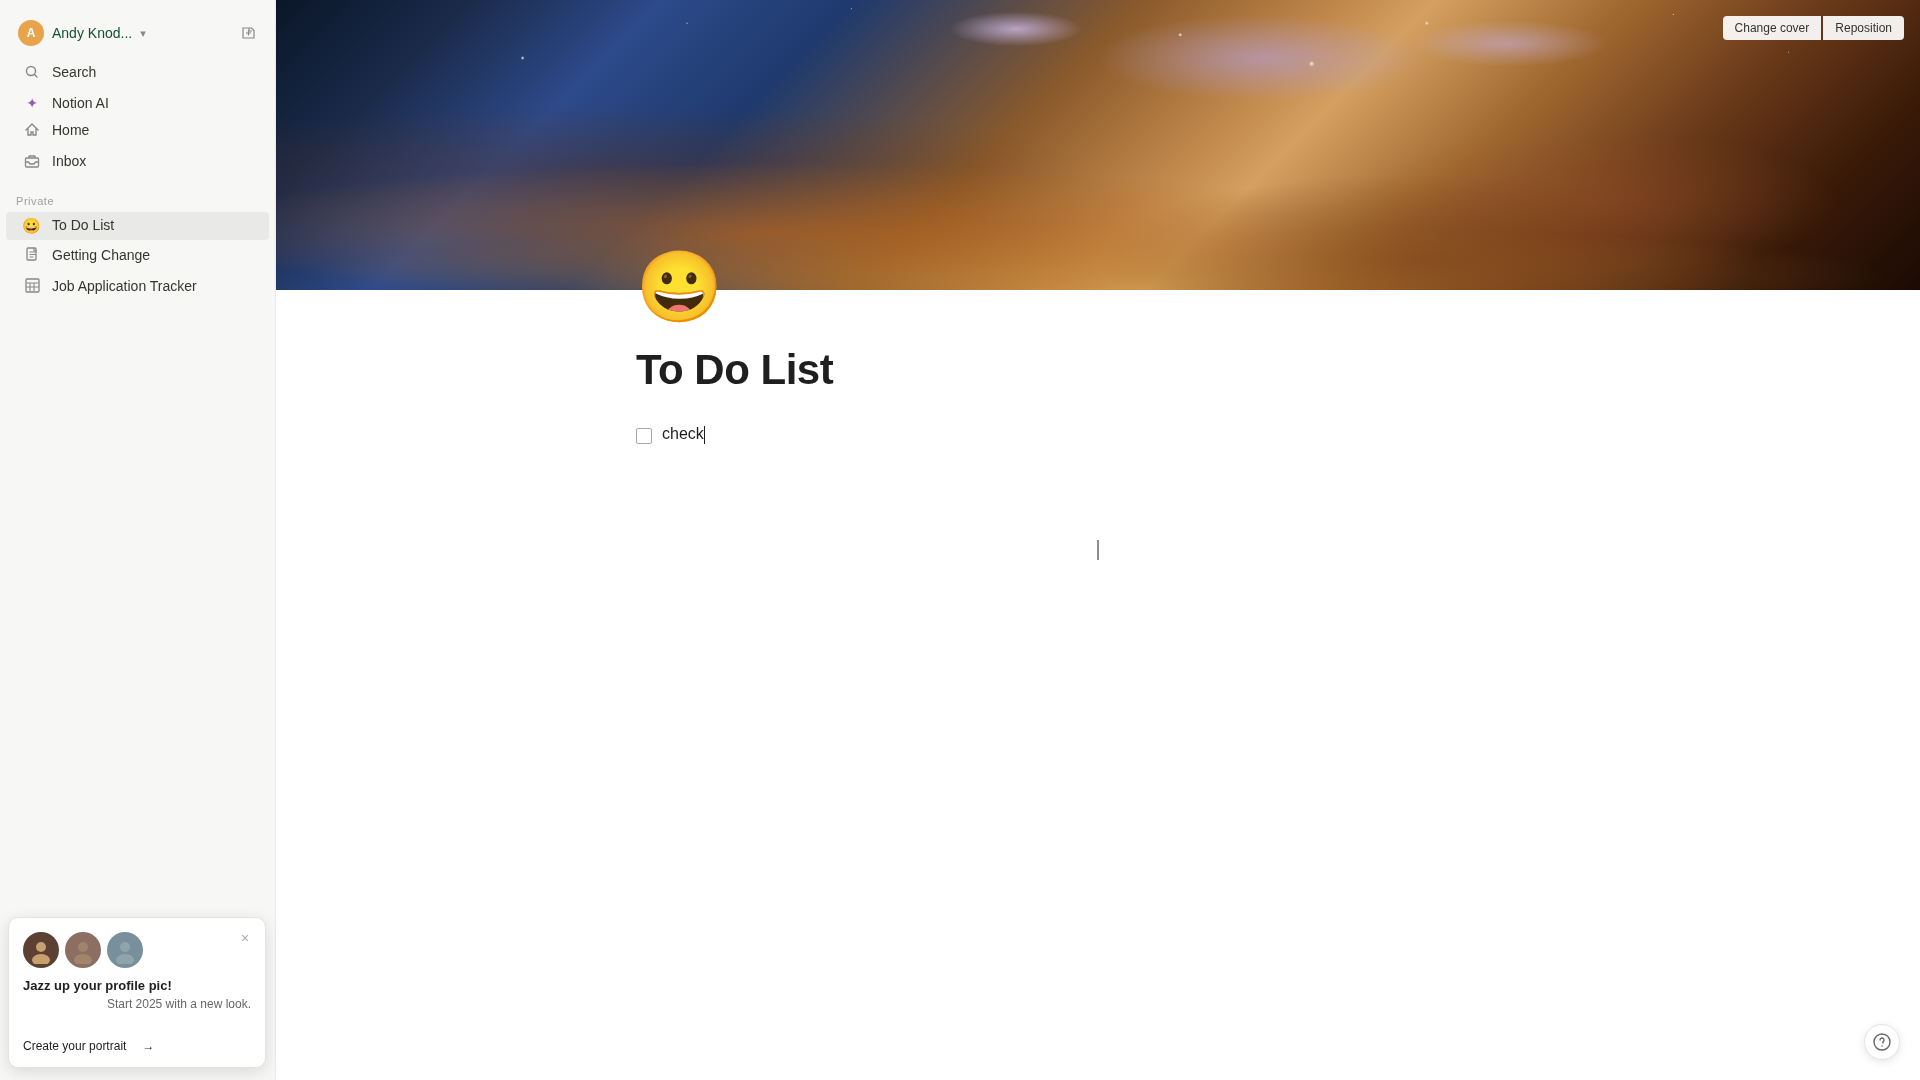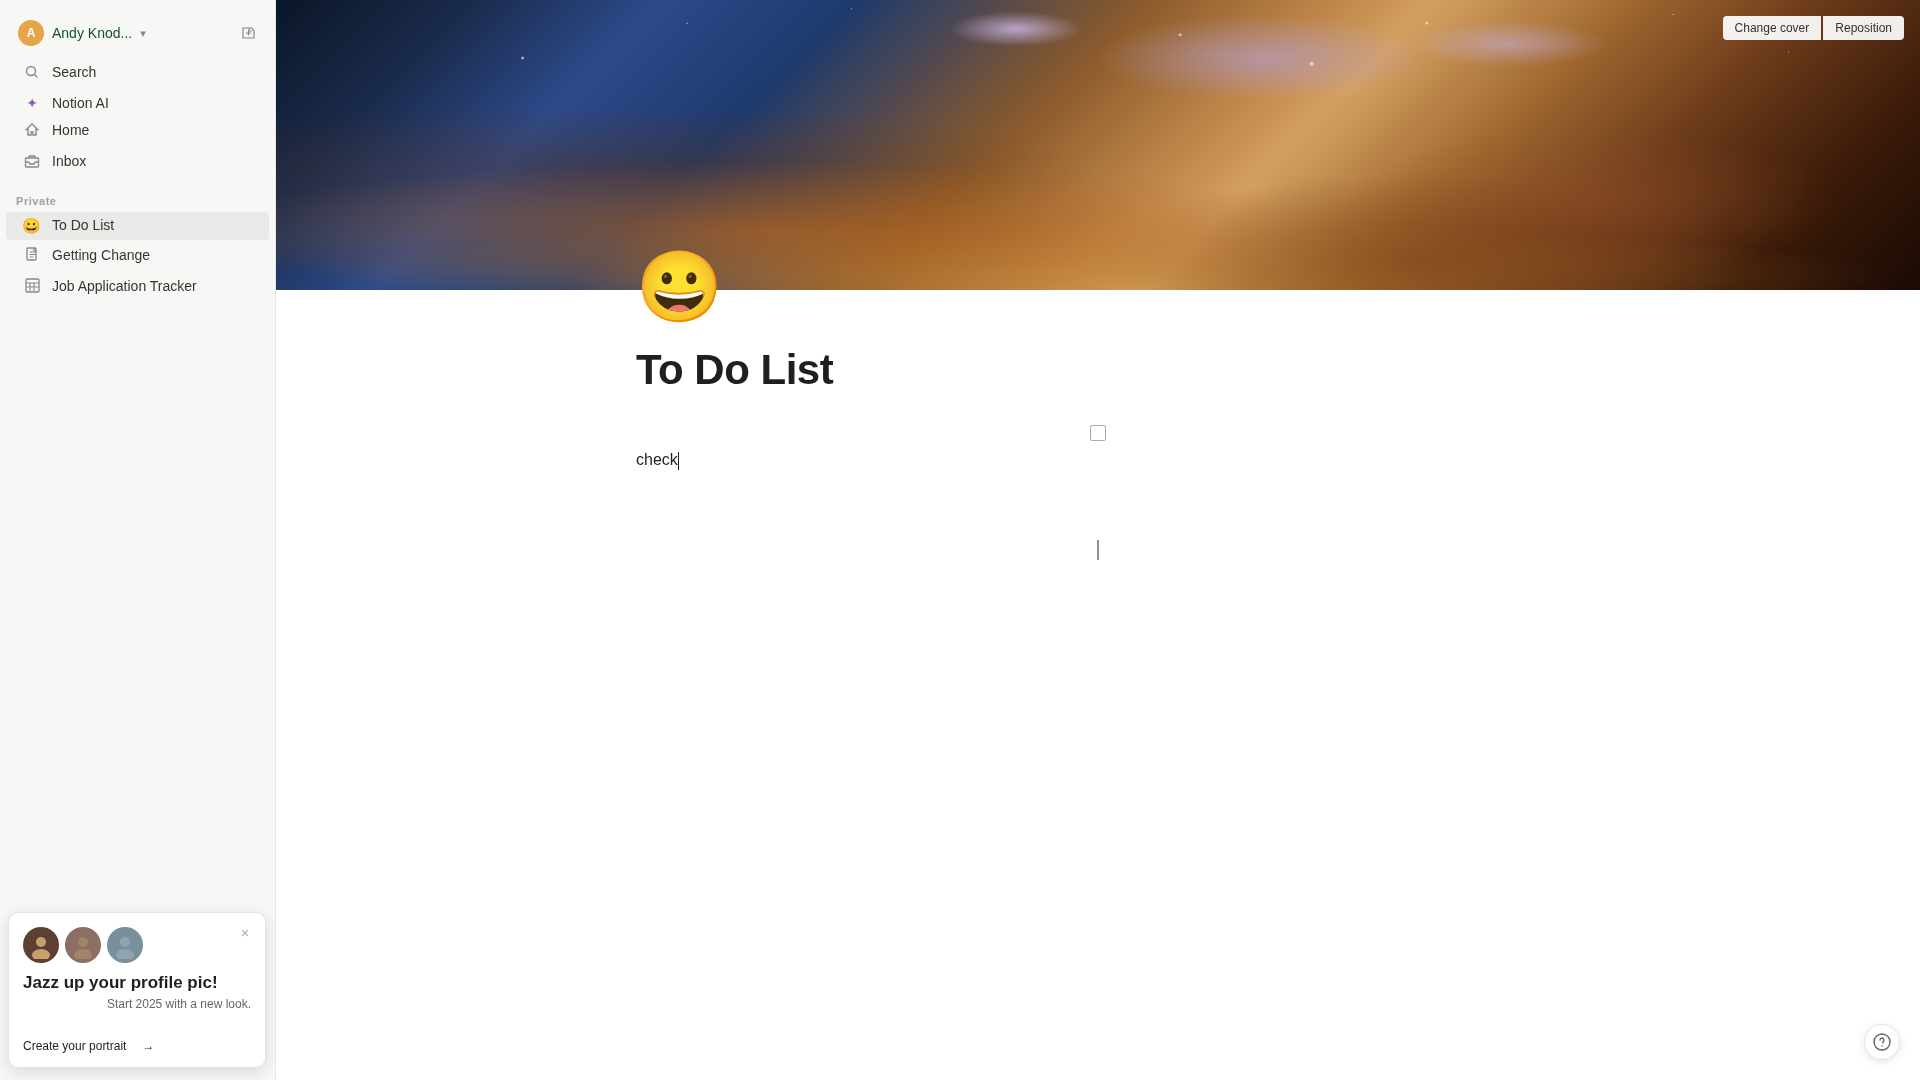--- a/index.html
+++ b/index.html
@@ -78,21 +78,21 @@
       cursor: pointer;
       font-size: 14px;
       color: #373530;
       border-radius: 4px;
       margin: 1px 6px;
     }
     .nav-item .icon { font-size: 16px; color: #888; width: 20px; text-align: center; }
 
     .sidebar-section-label {
       font-size: 11px;
-      font-weight: 700;
+      font-weight: 400;
       color: #a0a0a0;
       padding: 12px 16px 4px 16px;
       letter-spacing: 0.05em;
     }
 
     .nav-item.active {
       background: #e9e9e7;
       font-weight: 500;
     }
 
@@ -145,21 +145,21 @@
       justify-content: center;
     }
 
     .notif-avatar-1 { background: #5c4033; }
     .notif-avatar-2 { background: #8d6e63; }
     .notif-avatar-3 { background: #78909c; }
 
     .notif-avatar svg { width: 28px; height: 28px; }
 
     .notification-title {
-      font-size: 17px;
+      font-size: 13px;
       font-weight: 600;
       color: #1f1f1f;
       margin-bottom: 3px;
     }
 
     .notification-body {
       font-size: 12px;
       color: #666;
       margin-bottom: 26px;
       line-height: 1.4;
@@ -277,25 +277,24 @@
       font-size: 42px;
       font-weight: 700;
       color: #1f1f1f;
       margin-bottom: 28px;
       margin-top: 24px;
       letter-spacing: -0.5px;
     }
 
     .todo-item {
       display: flex;
-      align-items: center;
+      align-items: flex-end;
       gap: 10px;
       padding: 3px 0;
       margin-bottom: 2px;
-      flex-direction: column;
     }
 
     .todo-checkbox {
       width: 16px;
       height: 16px;
       border: 1.5px solid #aaa;
       border-radius: 2px;
       flex-shrink: 0;
       cursor: pointer;
       background: #fff;

